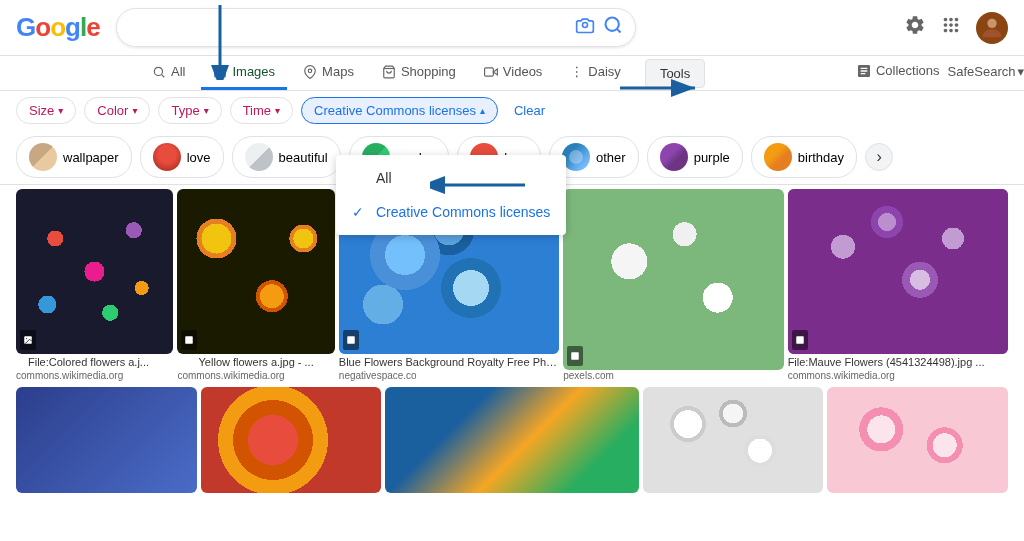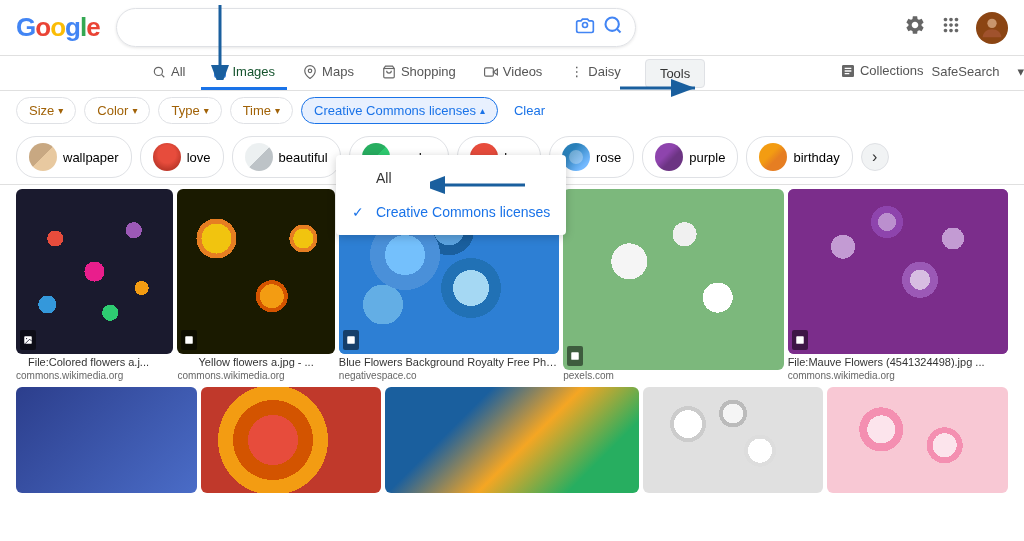--- a/index.html
+++ b/index.html
@@ -24,25 +24,25 @@
     .settings-icon { font-size: 20px; color: #666; cursor: pointer; }
     .apps-icon { font-size: 20px; color: #666; cursor: pointer; }
     .avatar { width: 32px; height: 32px; border-radius: 50%; background: #8B4513; cursor: pointer; overflow: hidden; display: flex; align-items: center; justify-content: center; color: #fff; font-size: 14px; }
     .nav-tab { display: flex; align-items: center; gap: 5px; padding: 8px 12px; font-size: 13px; color: #555; cursor: pointer; border-bottom: 3px solid transparent; text-decoration: none; }
     .nav-tab.active { color: #1a73e8; border-bottom: 3px solid #1a73e8; }
 
     .tools-btn { margin-left: 8px; padding: 6px 14px; background: #f1f3f4; border: 1px solid #dfe1e5; border-radius: 4px; font-size: 13px; color: #333; cursor: pointer; }
 
     .nav-right { margin-left: auto; display: flex; align-items: center; gap: 8px; font-size: 13px; color: #555; padding-bottom: 4px; }
     .collections-btn { display: flex; align-items: flex-start; gap: 4px; cursor: pointer; }
-    .safe-search { display: flex; gap: 18px; cursor: pointer; }
+    .safe-search { display: flex; gap: 2px; cursor: pointer; }
 
     
     .filter-bar { display: flex; align-items: center; padding: 6px 16px; gap: 8px; flex-wrap: nowrap; background: #fff; }
-    .filter-chip { display: flex; align-items: center; gap: 4px; padding: 5px 12px; border: 1px solid #dfe1e5; border-radius: 20px; font-size: 13px; color: #a16207; cursor: pointer; white-space: nowrap; }
+    .filter-chip { display: flex; align-items: center; gap: 4px; padding: 5px 12px; border: 1px solid #dfe1e5; border-radius: 20px; font-size: 13px; color: #be185d; cursor: pointer; white-space: nowrap; }
     .filter-chip.active { color: #1a73e8; border-color: #1a73e8; background: #e8f0fe; }
     .filter-chip .chevron { font-size: 10px; }
     .clear-btn { padding: 5px 8px; font-size: 13px; color: #1a73e8; cursor: pointer; background: none; border: none; }
 
     
     .suggestion-row { display: flex; align-items: center; padding: 6px 16px; gap: 8px; overflow: hidden; border-bottom: 1px solid #e0e0e0; }
     .suggestion-chip { display: flex; align-items: center; gap: 6px; padding: 6px 12px; border: 1px solid #dfe1e5; border-radius: 20px; font-size: 13px; cursor: pointer; white-space: nowrap; background: #fff; }
     .suggestion-thumb { width: 28px; height: 28px; border-radius: 50%; object-fit: cover; overflow: hidden; flex-shrink: 0; }
     .chevron-right { width: 28px; height: 28px; border-radius: 50%; background: #f1f3f4; display: flex; align-items: center; justify-content: center; cursor: pointer; font-size: 16px; color: #333; border: 1px solid #dfe1e5; }
 
@@ -218,21 +218,21 @@
     <span>garden</span>
   </div>
   <div class="suggestion-chip">
     <div class="suggestion-thumb" style="background: radial-gradient(circle at 50% 40%, #e74c3c 50%, #c0392b 80%);"></div>
     <span>love</span>
   </div>
   <div class="suggestion-chip">
     <div class="suggestion-thumb" style="background: linear-gradient(135deg, #2980b9 30%, #74b9ff 80%); display:flex; align-items:center; justify-content:center;">
       <div style="width:14px;height:14px;background:rgba(255,255,255,0.3);border-radius:50%;"></div>
     </div>
-    <span>rose</span>
+    <span>other</span>
   </div>
   <div class="suggestion-chip">
     <div class="suggestion-thumb" style="background: linear-gradient(135deg, #8e44ad 40%, #6c3483 60%);"></div>
     <span>purple</span>
   </div>
   <div class="suggestion-chip">
     <div class="suggestion-thumb" style="background: linear-gradient(135deg, #f39c12 40%, #e67e22 60%);"></div>
     <span>birthday</span>
   </div>
   <div class="chevron-right">›</div>

